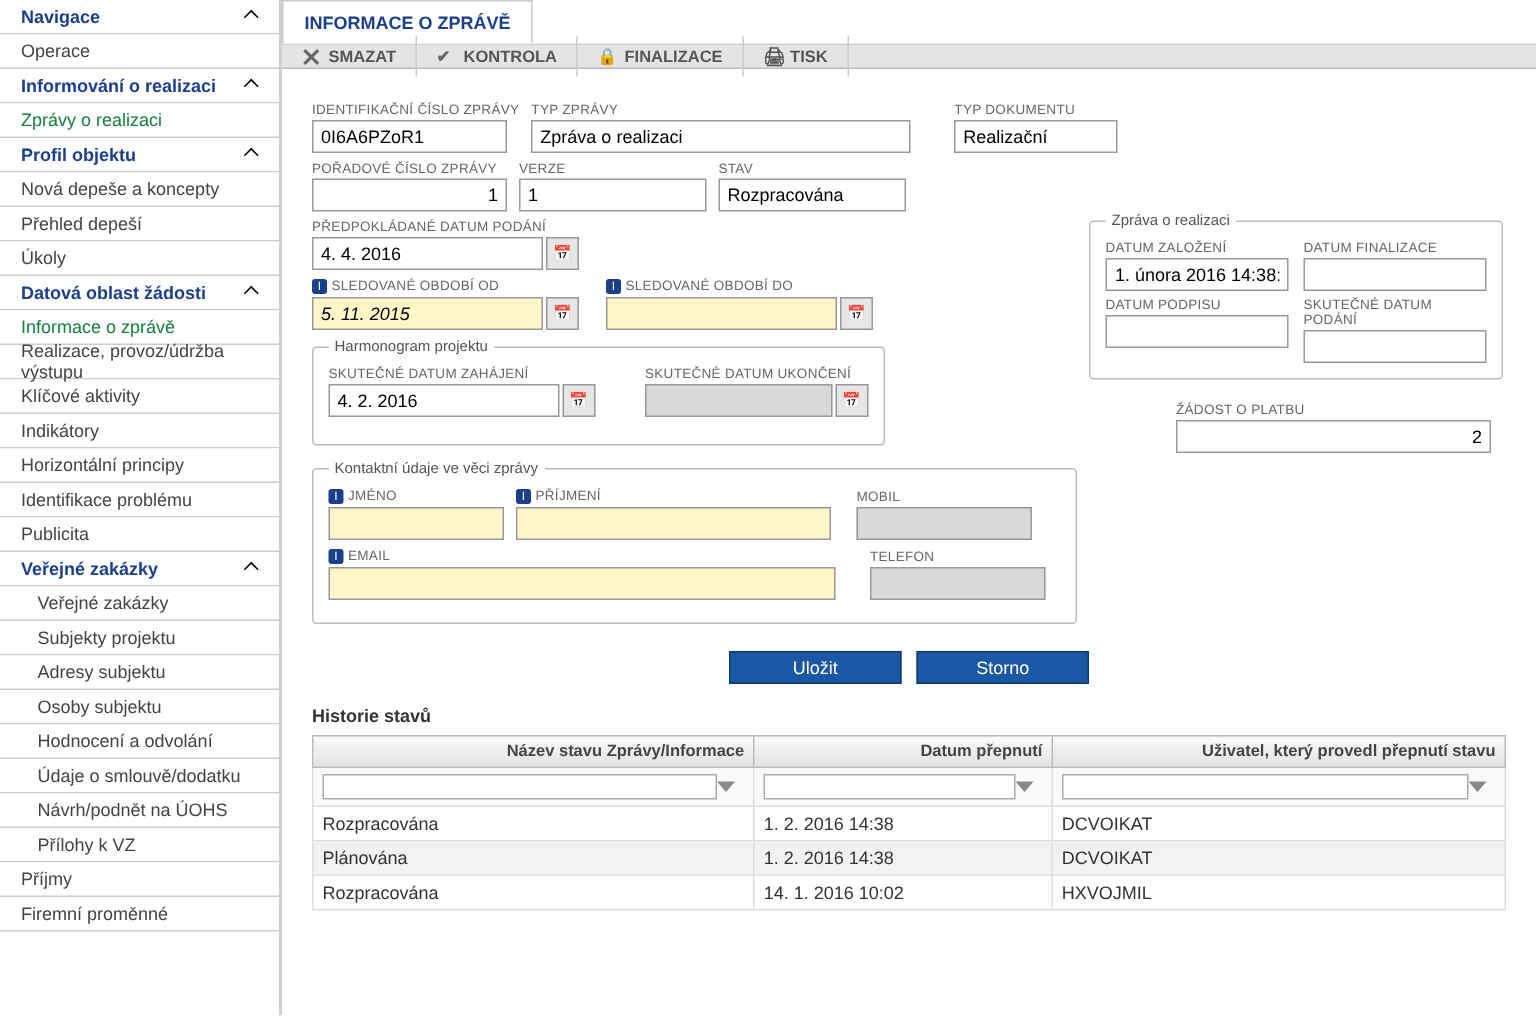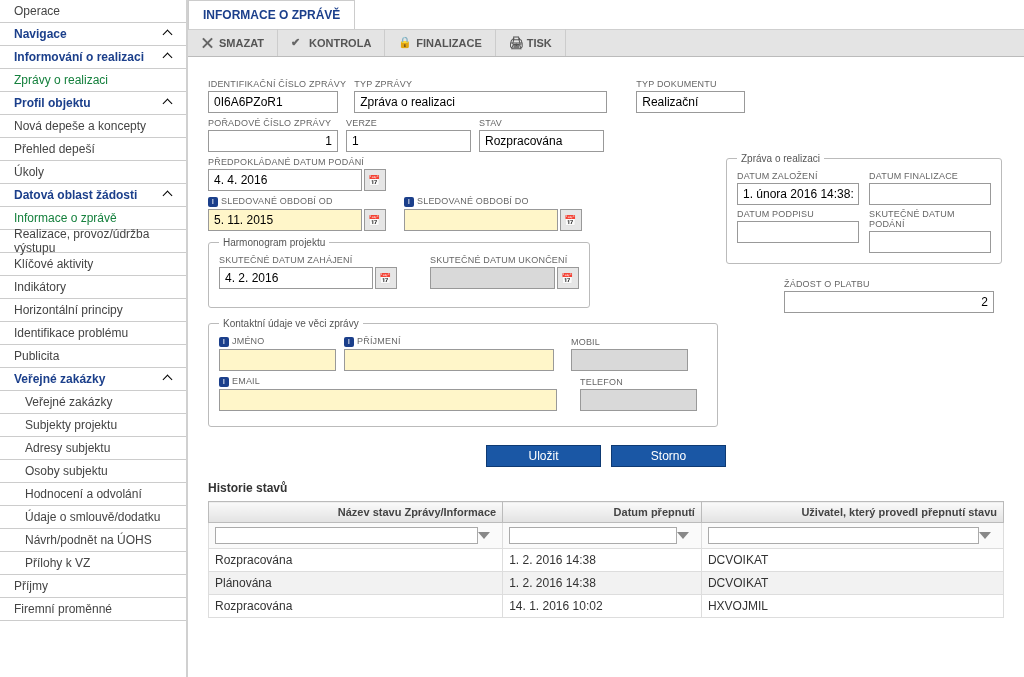--- a/index.html
+++ b/index.html
@@ -14,38 +14,38 @@
 .nav-item.indent { padding-left: 25px; }
 .chevron { width: 14px; height: 14px; }
 .chevron::before { content: ""; display: block; width: 6px; height: 6px; border-left: 1.7px solid #000; border-top: 1.7px solid #000; transform: rotate(45deg); margin-top: 4px; margin-left: 2px;}
 
 
 .main { flex: 1; background: #fff; display: flex; flex-direction: column; }
 
 .tabbar { background: #fff; display: flex; border-bottom: 1px solid #cfcfcf; padding-left: 0; }
 .tab { padding: 7px 14px; font-weight: bold; color: #1b3f8b; border: 1px solid #ccc; border-bottom: none; background: #fff; font-size: 12px; }
 
-.toolbar { background: #e4e4e4; display: flex; align-items: flex-end; height: 27px; border-bottom: 1px solid #bbb; }
+.toolbar { background: #e4e4e4; display: flex; align-items: center; height: 16px; border-bottom: 1px solid #bbb; }
 .tool-btn { display: flex; align-items: center; gap: 5px; padding: 0 13px; height: 27px; cursor: pointer; font-size: 11px; color: #555; font-weight: bold; border-right: 1px solid #ccc; }
 .tool-icon { width: 13px; height: 13px; display: inline-block; }
 .i-x { position: relative; }
 .i-x::before, .i-x::after { content:""; position:absolute; width: 13px; height: 2px; background:#666;top:6px;left:0; }
 .i-x::before{transform:rotate(45deg);} .i-x::after{transform:rotate(-45deg);}
 .i-check::before{content:"✔"; color:#666;}
 .i-lock::before{content:"🔒"; font-size:11px;}
 .i-print::before{content:"🖨"; font-size:12px;}
 
 .content { padding: 22px 20px 10px 20px; flex: 1; overflow-y: auto; }
 
 .form-row { display: flex; gap: 8px; margin-bottom: 5px; align-items: flex-end; }
 .form-group { display: flex; flex-direction: column; }
 .form-label { font-size: 9px; color: #666; text-transform: uppercase; margin-bottom: 2px; letter-spacing: 0.2px; }
 .form-label.info::before { content:"i"; display:inline-block; background:#1b3f8b; color:#fff; width:10px; height:10px; font-size:8px; text-align:center; border-radius:2px; margin-right:3px; line-height:10px; font-style:normal; }
 input[type=text] { height: 22px; border: 1px solid #999; padding: 2px 5px; font-size: 12px; background: #fff; }
-input.yellow { background: #fff6c9; }
+input.yellow { background: #fff6c9; font-style: italic; }
 input.gray { background: #d9d9d9; }
 .num-right { text-align: right; }
 
 .date-wrap { display:flex; align-items:flex-end; gap:2px; }
 .cal-btn { width: 22px; height: 22px; background: #e6e6e6; border: 1px solid #999; display: flex; align-items: center; justify-content: center; cursor:pointer;}
 .cal-btn::before { content:"📅"; font-size:10px; color:#555; }
 
 fieldset { border: 1px solid #bbb; border-radius: 3px; padding: 7px 10px 10px 10px; margin-bottom: 10px; }
 legend { font-size: 10px; color: #555; padding: 0 4px; }
 
@@ -73,26 +73,26 @@
 .zadost { position:absolute; right:22px; top:222px; width:218px; }
 
 .content-wrap { position: relative; }
 </style>
 </head>
 <body>
 
 <div class="layout">
 
   <div class="sidebar">
+    <div class="nav-item bold">
+        <span>Navigace</span>
+        <span class="chevron"></span>
+      </div>
     <div class="nav-item">
         <span>Operace</span>
-      </div>
-    <div class="nav-item bold">
-        <span>Navigace</span>
-        <span class="chevron"></span>
       </div>
     <div class="nav-item bold">
         <span>Informování o realizaci</span>
         <span class="chevron"></span>
       </div>
     <div class="nav-item red">
         <span>Zprávy o realizaci</span>
       </div>
     <div class="nav-item bold">
         <span>Profil objektu</span>

